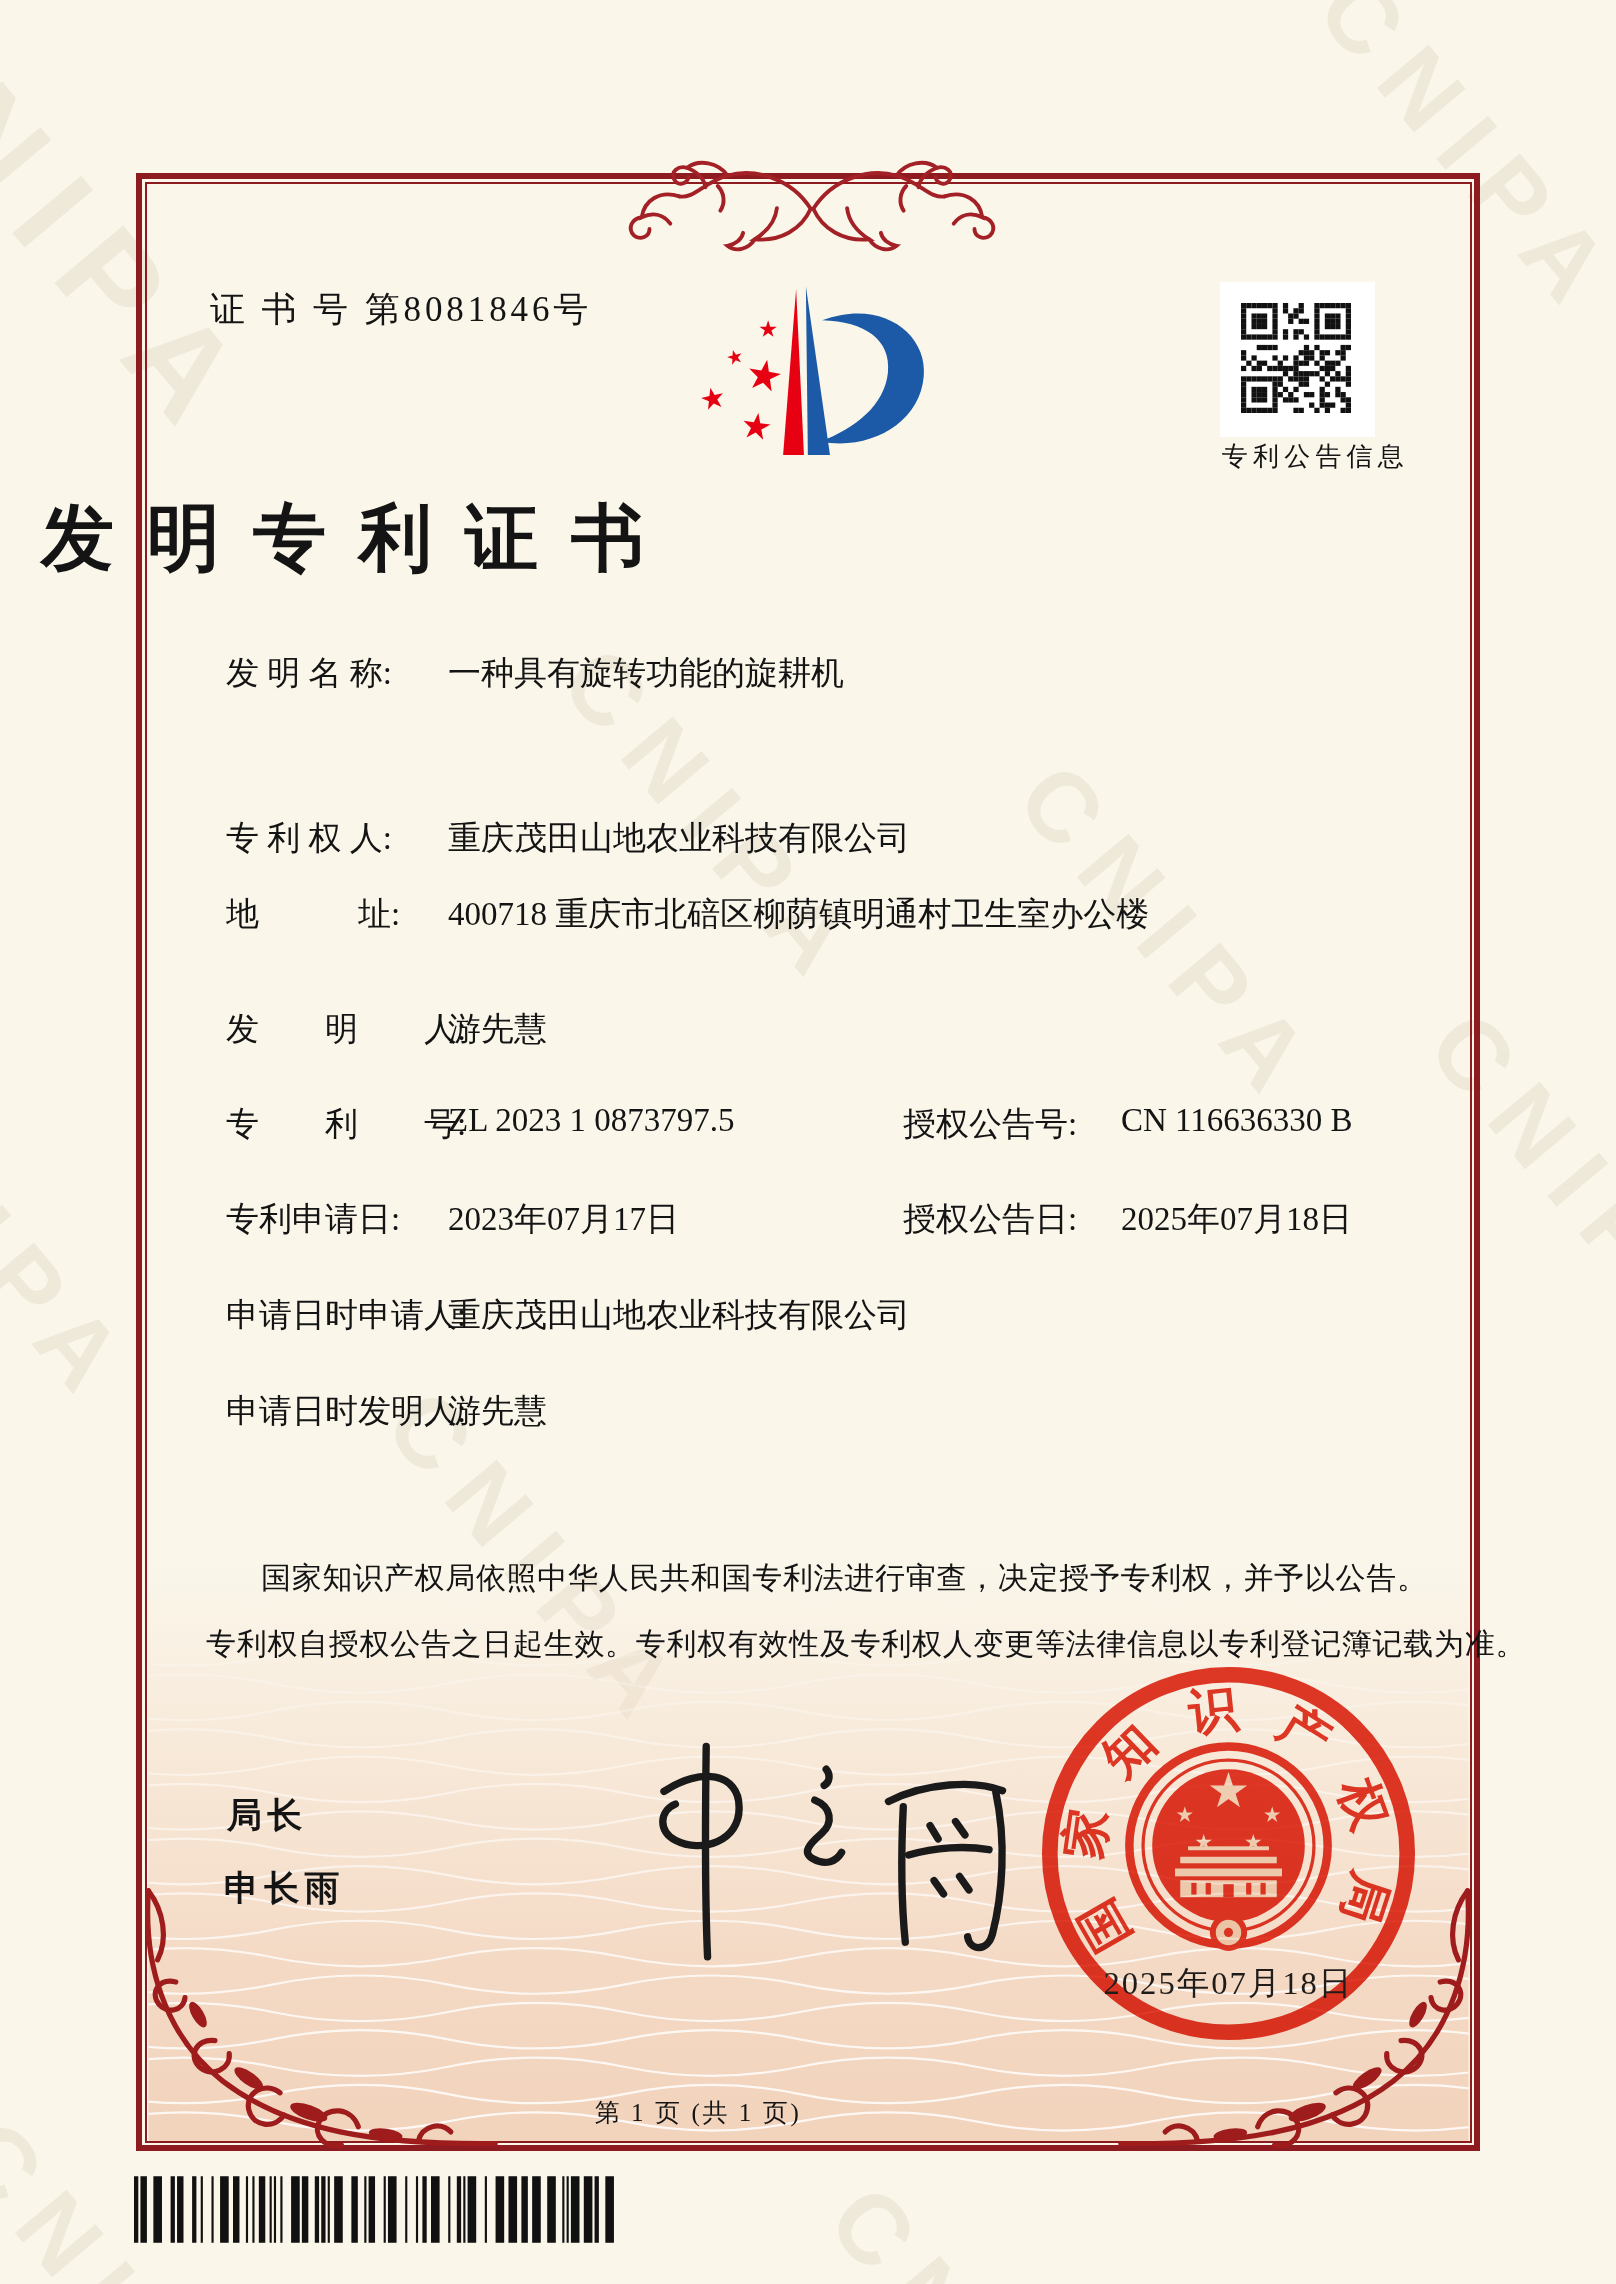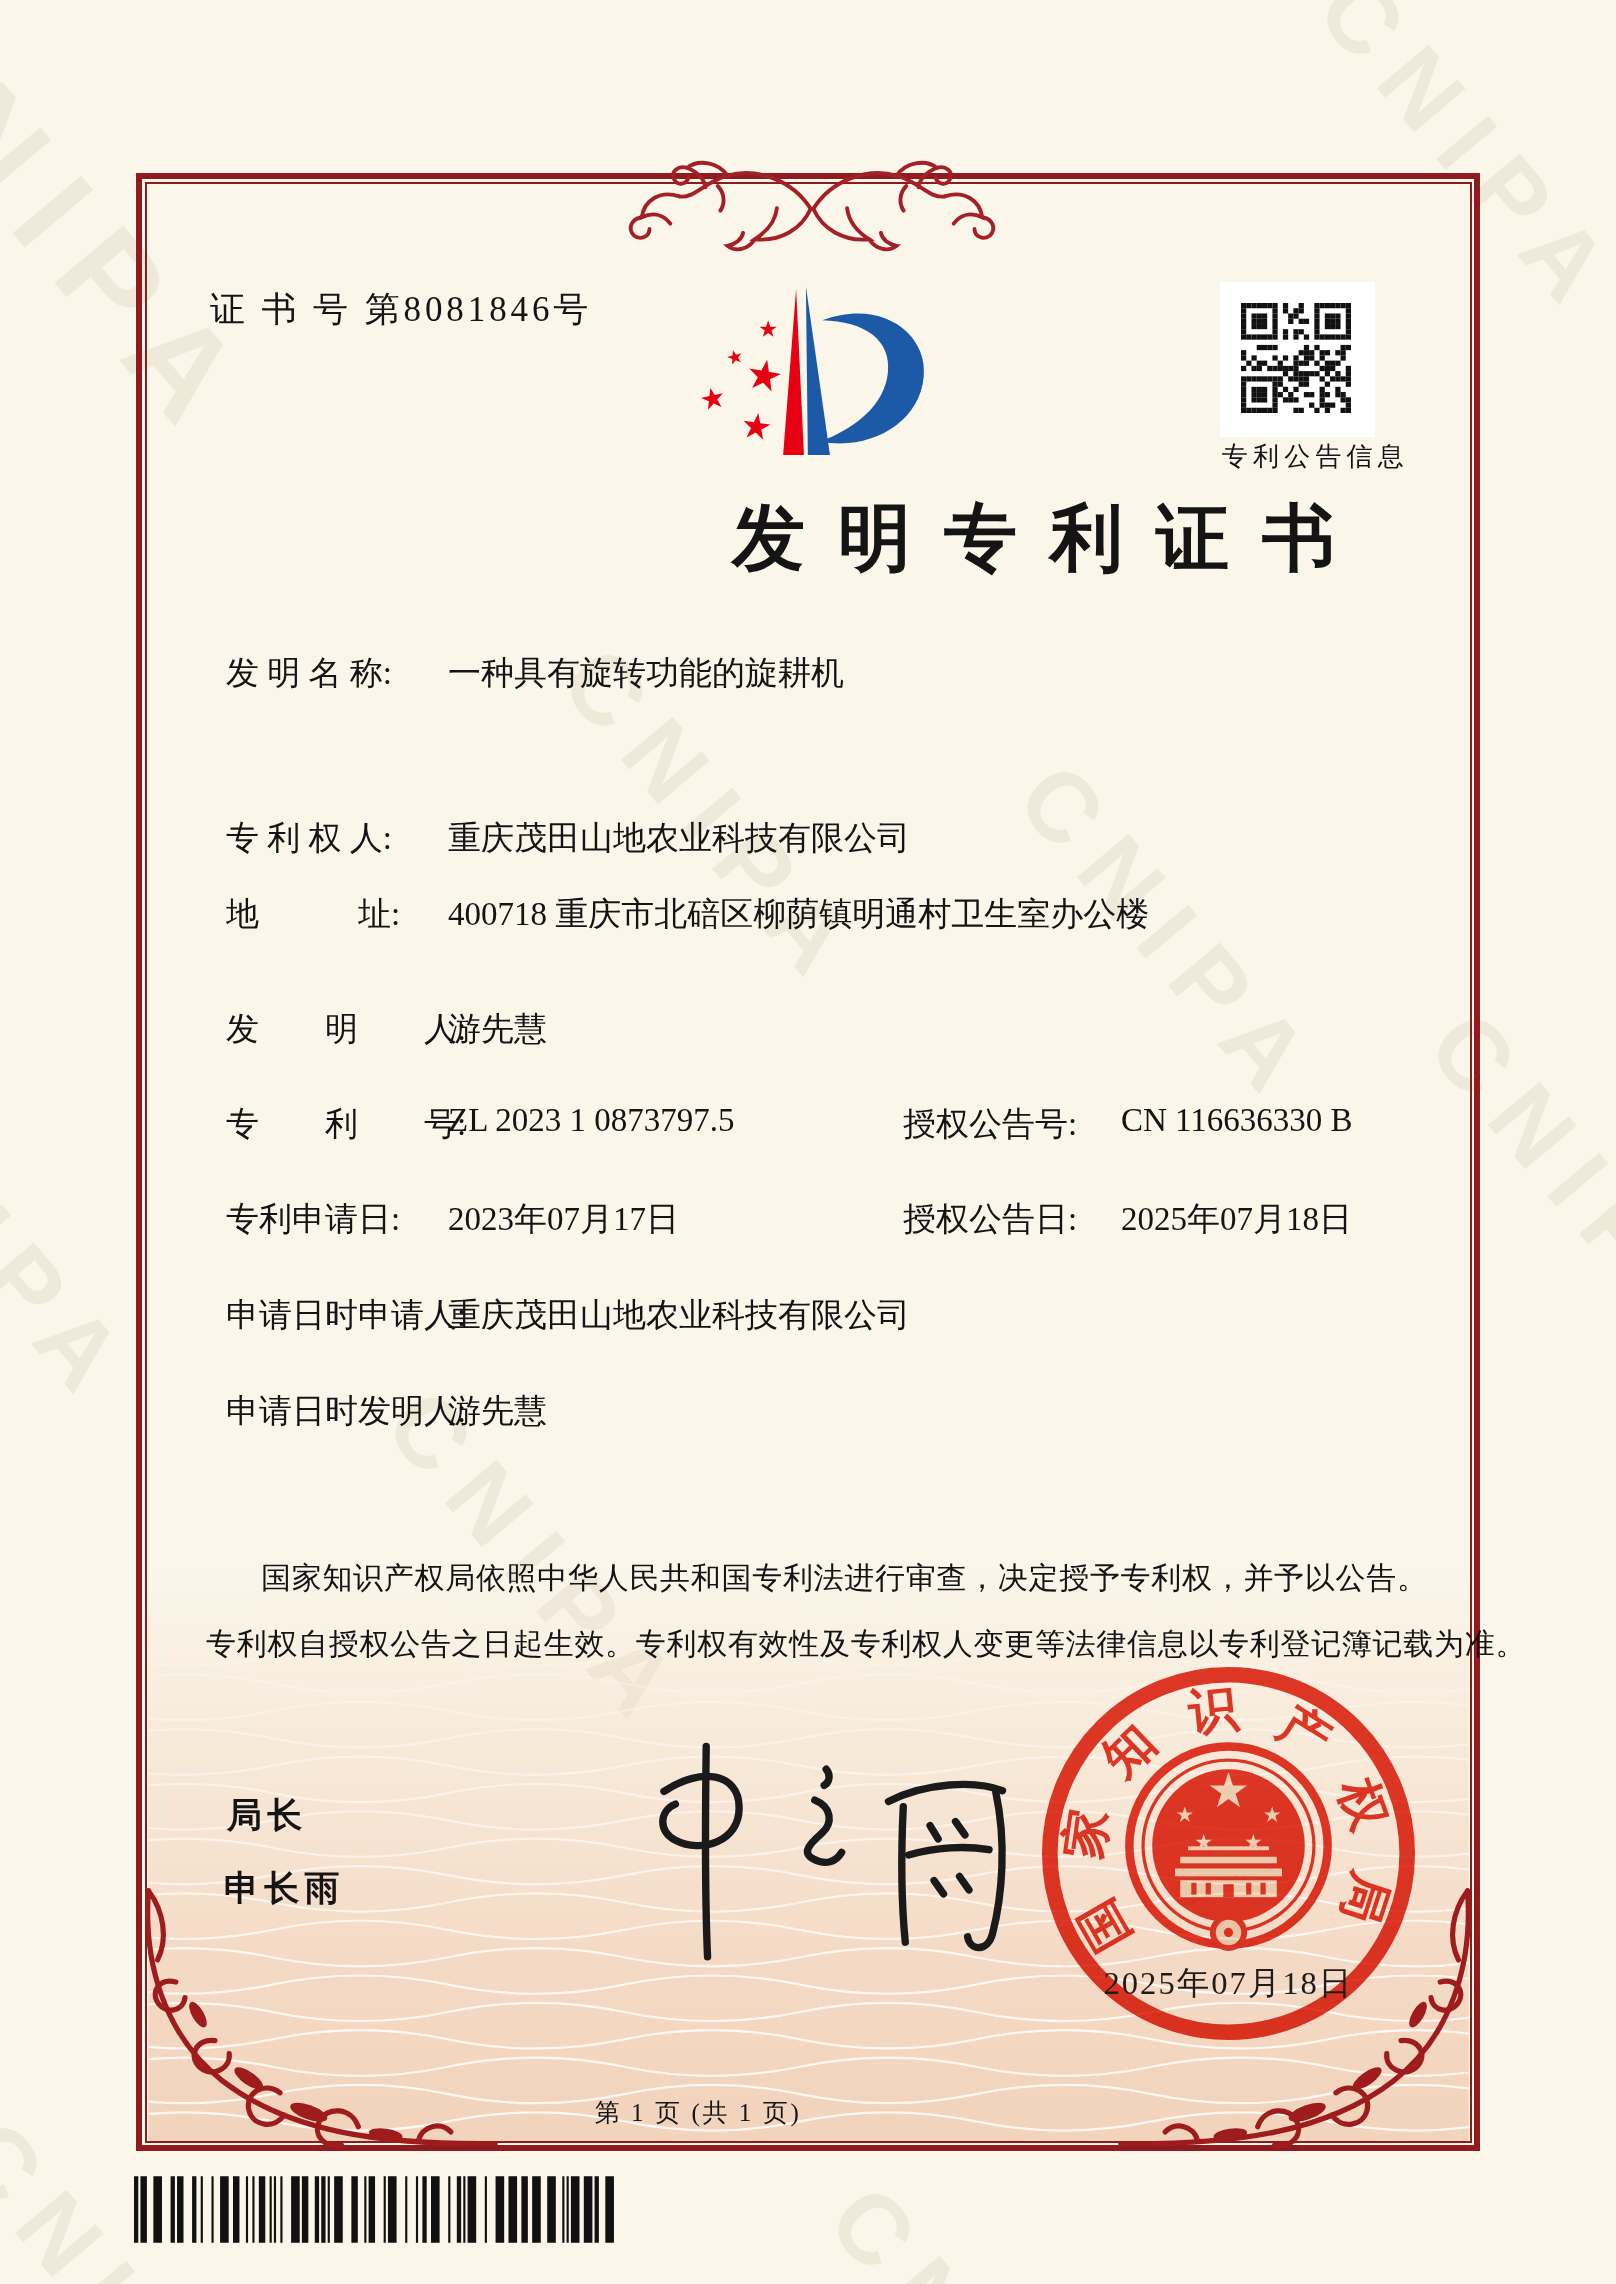--- a/index.html
+++ b/index.html
@@ -8,21 +8,21 @@
   .abs{position:absolute;white-space:nowrap;}
   .wm{position:absolute;font-family:"Liberation Sans","DejaVu Sans",sans-serif;
       font-weight:700;color:#efe9da;letter-spacing:22px;transform:rotate(50deg);
       transform-origin:left top;font-size:98px;z-index:0;user-select:none;}
   .wm.big{font-size:130px;letter-spacing:29px;}
   .frame-outer{position:absolute;left:136px;top:173px;width:1332px;height:1966px;
       border:6.5px solid #8e1b20;z-index:2;}
   .frame-inner{position:absolute;left:145px;top:182px;width:1323px;height:1957px;
       border:2px solid #8e1b20;z-index:2;}
   .certno{left:210px;top:286px;font-size:35px;letter-spacing:3.9px;z-index:6;text-align:center;}
-  .title{left:0;top:490px;width:1368px;text-align:right;font-size:73px;font-weight:700;
+  .title{left:8px;top:490px;width:1368px;text-align:left;font-size:73px;font-weight:700;
       letter-spacing:33px;text-indent:33px;z-index:6;}
   .qrbox{left:1220px;top:282px;width:155px;height:155px;background:#ffffff;z-index:5;}
   .qrlabel{left:1187px;top:439px;width:222px;text-align:right;font-size:26px;
       letter-spacing:5.2px;z-index:6;}
   .row{position:absolute;left:226px;font-size:33px;z-index:6;white-space:nowrap;}
   .row .lbl{display:inline-block;}
   .row .val{position:absolute;left:222px;top:0;}
   .rlbl{position:absolute;left:677px;top:0;}
   .rval{position:absolute;left:895px;top:0;}
   .stmt{font-size:30px;z-index:6;letter-spacing:0.7px;}

